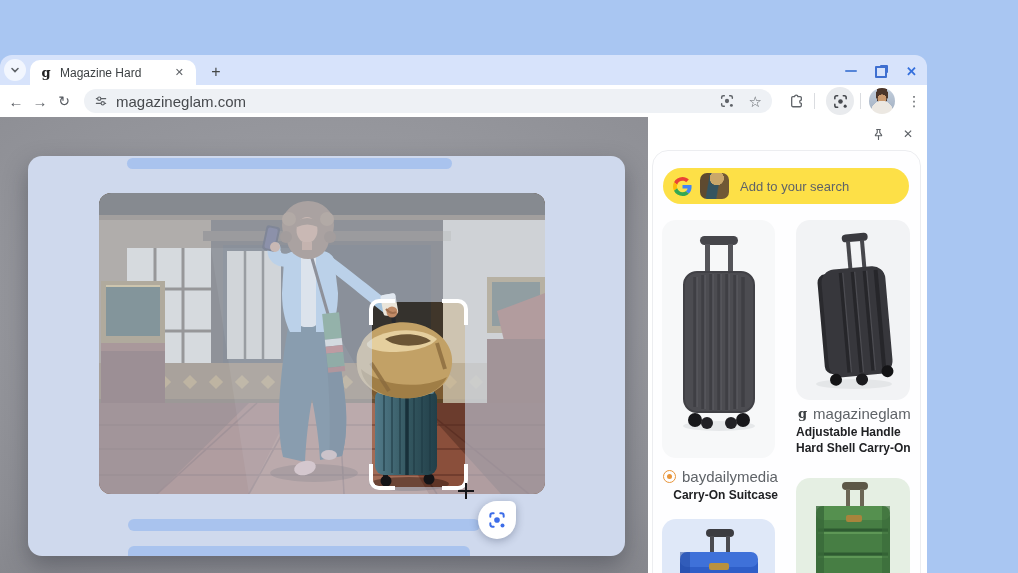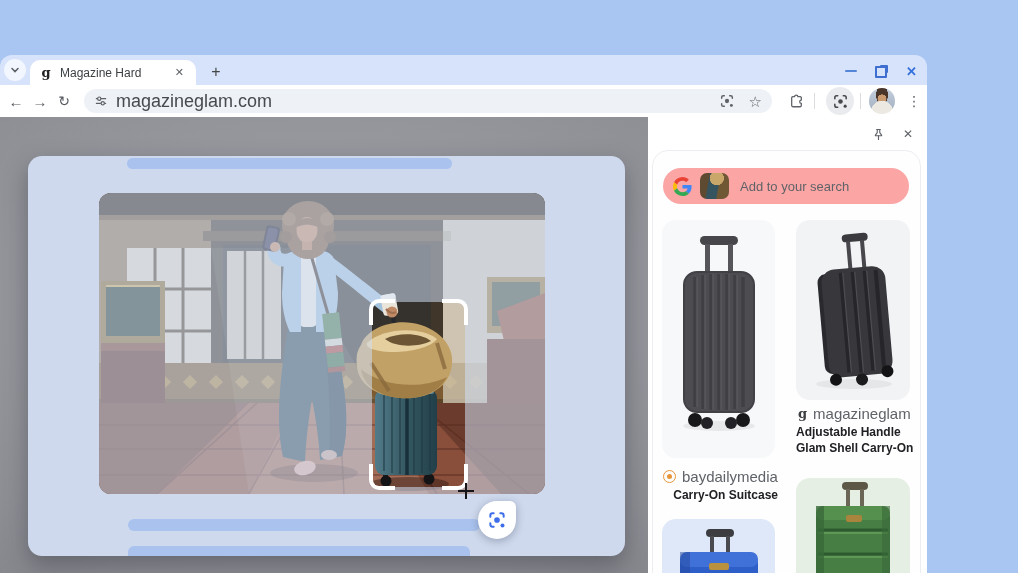--- a/index.html
+++ b/index.html
@@ -29,21 +29,21 @@
   .wc-restore .b{position:absolute;right:0;top:0;width:8px;height:8px;background:#3e6fd0;border-radius:1px;}
   .wc-restore .f{position:absolute;left:0;bottom:0;width:8px;height:8px;background:#d7e3fb;
     border:2px solid #3e6fd0;border-radius:1px;}
   .wc-close{font-size:13px;font-weight:bold;color:#3570dd;line-height:13px;}
   
   .toolbar{position:absolute;left:0;top:30px;width:100%;height:32px;background:#fff;}
   .navbtn{position:absolute;top:4px;width:24px;height:24px;display:flex;align-items:center;
     justify-content:center;font-size:15px;color:#54585e;cursor:pointer;border-radius:50%;}
   .omnibox{position:absolute;left:84px;top:4px;width:688px;height:24px;border-radius:12px;
     background:#eef1f5;display:flex;align-items:center;box-sizing:border-box;padding:0 10px;cursor:text;}
-  .omni-url{font-size:18px;color:#474a4e;margin-left:8px;flex:1;}
+  .omni-url{font-size:15px;color:#474a4e;margin-left:8px;flex:1;}
   .tool-divider{position:absolute;top:8px;width:1px;height:16px;background:#dadce0;}
   .lens-circle{position:absolute;left:826px;top:2px;width:28px;height:28px;border-radius:50%;
     background:#e9ebee;display:flex;align-items:center;justify-content:center;cursor:pointer;}
   .avatar{position:absolute;left:869px;top:3px;width:26px;height:26px;border-radius:50%;cursor:pointer;
     background:
       radial-gradient(circle at 50% 92%, #ece8e2 0 40%, rgba(0,0,0,0) 41%),
       radial-gradient(circle at 50% 42%, #c9996f 0 22%, rgba(0,0,0,0) 23%),
       radial-gradient(ellipse at 50% 27%, #4a352a 0 32%, rgba(0,0,0,0) 33%),
       linear-gradient(#c4cfdd,#9fadbf);}
   .kebab{position:absolute;left:902px;top:4px;width:24px;height:24px;display:flex;align-items:center;
@@ -71,21 +71,21 @@
     border-radius:19px 6px 19px 19px;box-shadow:0 2px 8px rgba(20,30,60,.3);
     display:flex;align-items:center;justify-content:center;cursor:pointer;}
   
   .panel{position:relative;width:279px;height:456px;background:#fff;overflow:hidden;}
   .results-card{position:absolute;left:4px;top:33px;width:269px;height:520px;background:#fefeff;
     border:1px solid #ecedf0;border-radius:16px;box-sizing:border-box;}
   .panel-actions{position:absolute;right:10px;top:8px;display:flex;align-items:center;gap:12px;}
   .panel-actions .btn{width:18px;height:18px;display:flex;align-items:center;justify-content:center;
     cursor:pointer;color:#5f6368;font-size:12px;}
   .searchpill{position:absolute;left:15px;top:51px;width:246px;height:36px;border-radius:18px;
-    background:#fca5a5;display:flex;align-items:center;padding:0 10px;box-sizing:border-box;cursor:text;}
+    background:#fde047;display:flex;align-items:center;padding:0 10px;box-sizing:border-box;cursor:text;}
   .thumb{width:29px;height:26px;border-radius:7px;margin-left:8px;cursor:pointer;
     background:
       radial-gradient(circle at 58% 20%, #c9a76a 0 26%, rgba(0,0,0,0) 27%),
       linear-gradient(100deg, #5e4a30 0 28%, #35545f 32% 60%, #705835 64% 100%);}
   .pill-ph{font-size:13px;color:#5f6368;margin-left:11px;}
   .rescard{position:absolute;border-radius:14px;overflow:hidden;cursor:pointer;}
   .rescard svg{display:block;width:100%;height:100%;}
   .caption{position:absolute;display:flex;align-items:center;gap:6px;cursor:pointer;}
   .cap-icon{width:13px;height:13px;border-radius:50%;border:1.6px solid #e8953a;box-sizing:border-box;
     display:flex;align-items:center;justify-content:center;}
@@ -435,21 +435,21 @@
             <circle cx="34" cy="158" r="6" fill="#141416"></circle>
               <circle cx="86" cy="154" r="6" fill="#141416"></circle>
             <circle cx="60" cy="160" r="6" fill="#1b1b1e"></circle>
           </g>
         </svg>
       </div>
       <div class="caption" style="left:150px;top:288px;">
         <span class="cap-g">g</span>
         <span class="cap-text">magazineglam</span>
       </div>
-      <div class="res-title" style="left:148px;top:307px;width:118px;">Adjustable Handle Glam Shell Carry-On</div>
+      <div class="res-title" style="left:148px;top:307px;width:118px;">Adjustable Handle Hard Shell Carry-On</div>
 
       <div class="rescard" style="left:148px;top:361px;width:114px;height:200px;background:#e5efe3;">
         <svg viewBox="0 0 114 200">
           <rect x="46" y="4" width="26" height="8" rx="4" fill="#5c5747"></rect>
           <rect x="50" y="11" width="4" height="18" fill="#6b6655"></rect>
           <rect x="64" y="11" width="4" height="18" fill="#6b6655"></rect>
           <rect x="20" y="28" width="74" height="160" rx="12" fill="#477e44"></rect>
           <rect x="20" y="28" width="74" height="14" rx="7" fill="#55904f"></rect>
           <rect x="50" y="37" width="16" height="7" rx="2" fill="#a8843c"></rect>
           <g stroke="#2e5a31" stroke-width="3">

